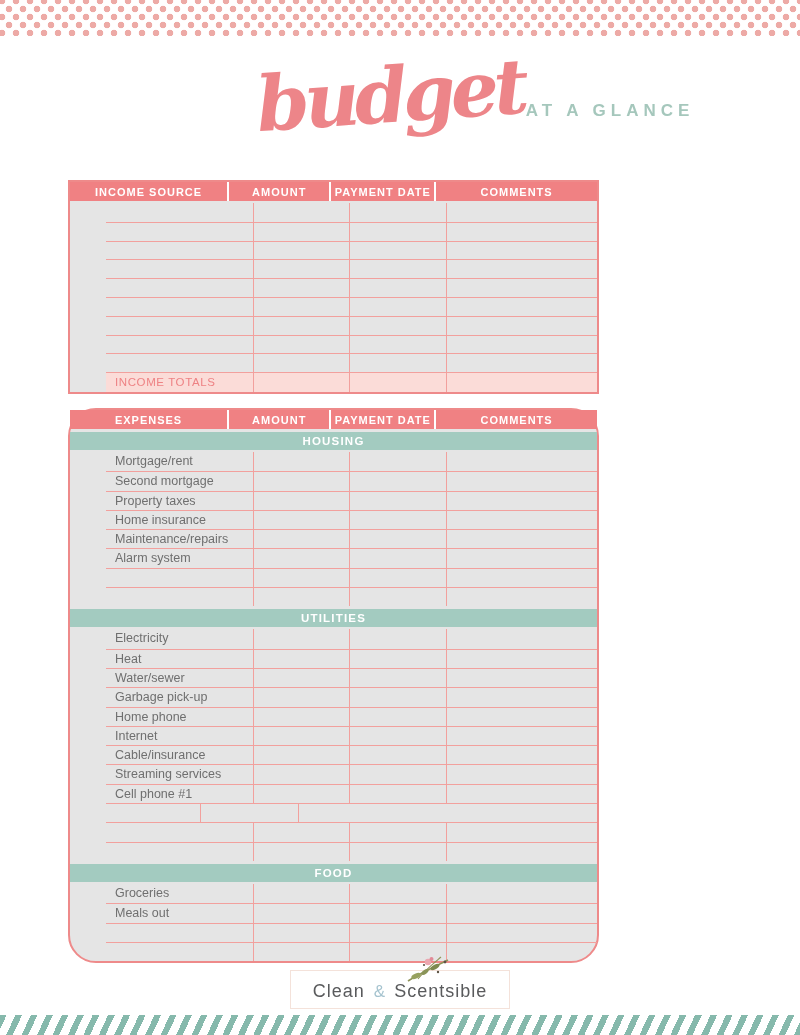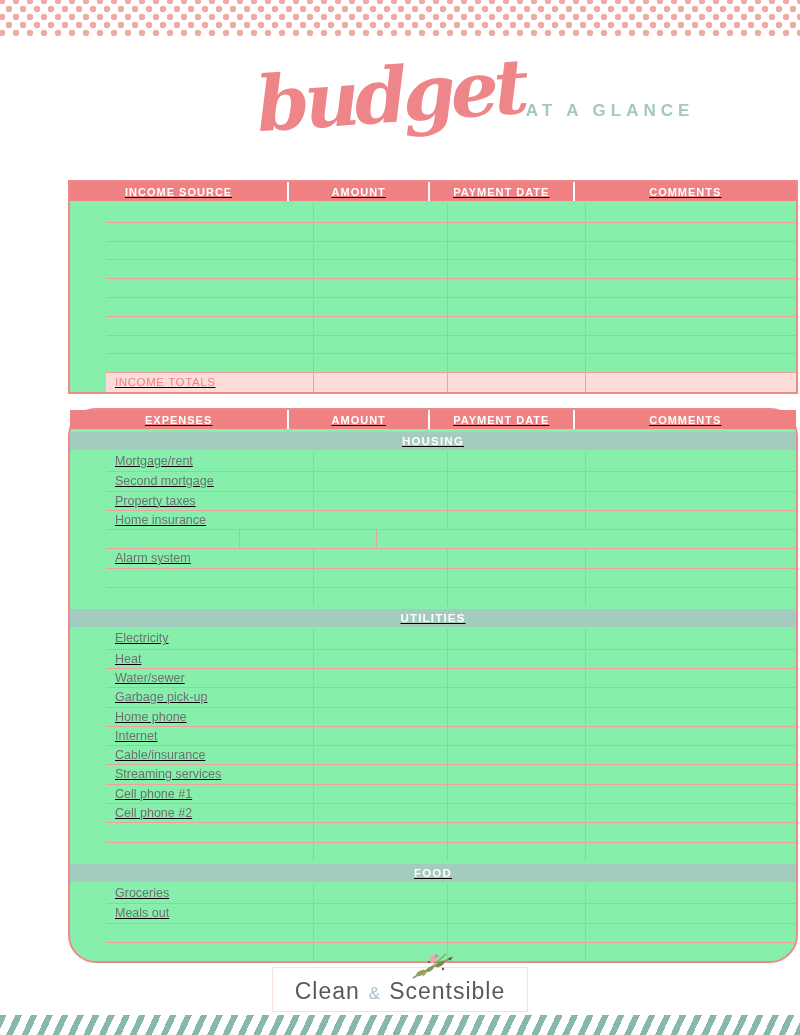--- a/index.html
+++ b/index.html
@@ -41,21 +41,21 @@
     display:inline-block;
     font-family:"DejaVu Serif",serif;font-style:italic;font-weight:bold;
     font-size:76px;line-height:1;color:var(--script);
     letter-spacing:-5px;transform:rotate(-4deg);
   }
   .subtitle{
     font-size:17px;font-weight:bold;letter-spacing:5px;color:var(--subtitle);
     margin:30px 0 0 2px;white-space:nowrap;
   }
   
-  .tbl{position:absolute;left:68px;width:730px;border:2px solid var(--outer);background:#86efac;text-decoration:underline;}
+  .tbl{position:absolute;left:68px;width:531px;border:2px solid var(--outer);background:#e5e5e5;}
   .income{top:180px;}
   .expenses{top:408px;border-radius:28px;}
   .hrow{display:flex;height:19px;background:var(--hdr);margin-bottom:2px;}
   .hcell{
     display:flex;align-items:center;justify-content:center;
     color:#fff;font-size:11px;font-weight:bold;letter-spacing:1px;
     border-right:2px solid #fff;
   }
   .hcell:last-child{border-right:none;}
   .c0{width:30.2%;}.c1{width:19.4%;}.c2{width:19.9%;}.c3{width:30.5%;}
@@ -79,21 +79,21 @@
   }
   
   .footer{
     position:absolute;top:962px;left:0;width:800px;height:54px;
     display:flex;align-items:center;justify-content:center;
   }
   .brandbox{
     position:relative;border:1px solid #f4e2da;padding:10px 22px 6px;
     display:flex;align-items:baseline;gap:9px;background:#fff;
   }
-  .brand-first,.brand-second{font-size:23px;letter-spacing:1px;color:var(--brand);}
+  .brand-first,.brand-second{font-size:18px;letter-spacing:1px;color:var(--brand);}
   .brand-amp{font-size:17px;color:var(--amp);}
   .sprig{position:absolute;top:-17px;left:63%;transform:translateX(-50%);}
   
   .stripes{
     position:absolute;bottom:0;left:0;width:800px;height:20px;
     background:repeating-linear-gradient(115deg,var(--stripe) 0 6px,#ffffff 6px 14px);
   }
 </style>
 </head>
 <body>
@@ -202,20 +202,21 @@
         <div class="cell c2"></div>
         <div class="cell c3"></div>
       </div>
       <div class="row">
         <div class="cell c0">Home insurance</div>
         <div class="cell c1"></div>
         <div class="cell c2"></div>
         <div class="cell c3"></div>
       </div>
       <div class="row">
+        <div class="cell c0">Maintenance/repairs</div>
         <div class="cell c1"></div>
         <div class="cell c2"></div>
         <div class="cell c3"></div>
       </div>
       <div class="row">
         <div class="cell c0">Alarm system</div>
         <div class="cell c1"></div>
         <div class="cell c2"></div>
         <div class="cell c3"></div>
       </div>
@@ -280,21 +281,20 @@
         <div class="cell c2"></div>
         <div class="cell c3"></div>
       </div>
       <div class="row">
         <div class="cell c0">Cell phone #1</div>
         <div class="cell c1"></div>
         <div class="cell c2"></div>
         <div class="cell c3"></div>
       </div>
       <div class="row">
-        <div class="cell c0">Cell phone #2</div>
         <div class="cell c1"></div>
         <div class="cell c2"></div>
         <div class="cell c3"></div>
       </div>
       <div class="row">
         <div class="cell c0"></div>
         <div class="cell c1"></div>
         <div class="cell c2"></div>
         <div class="cell c3"></div>
       </div>

